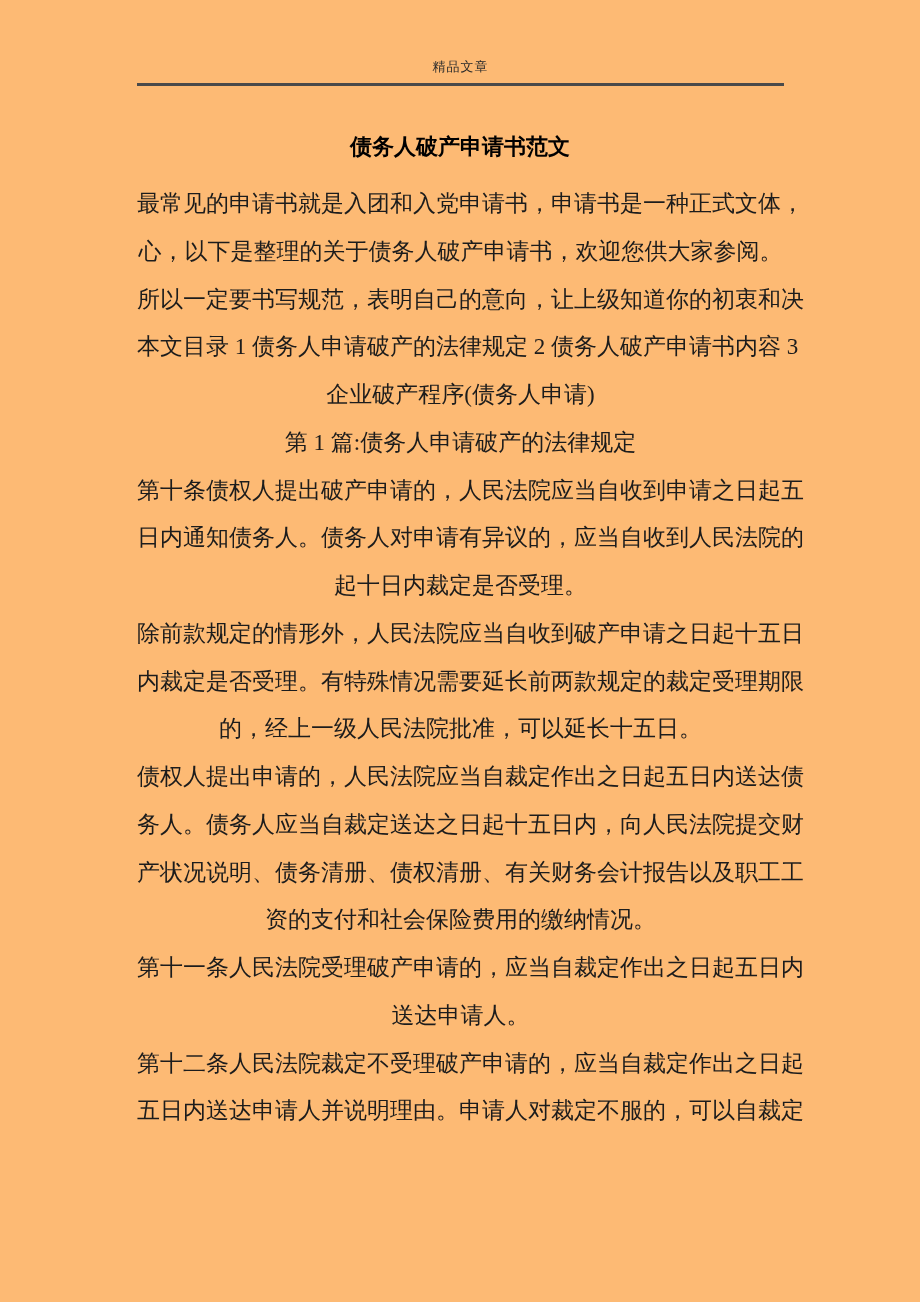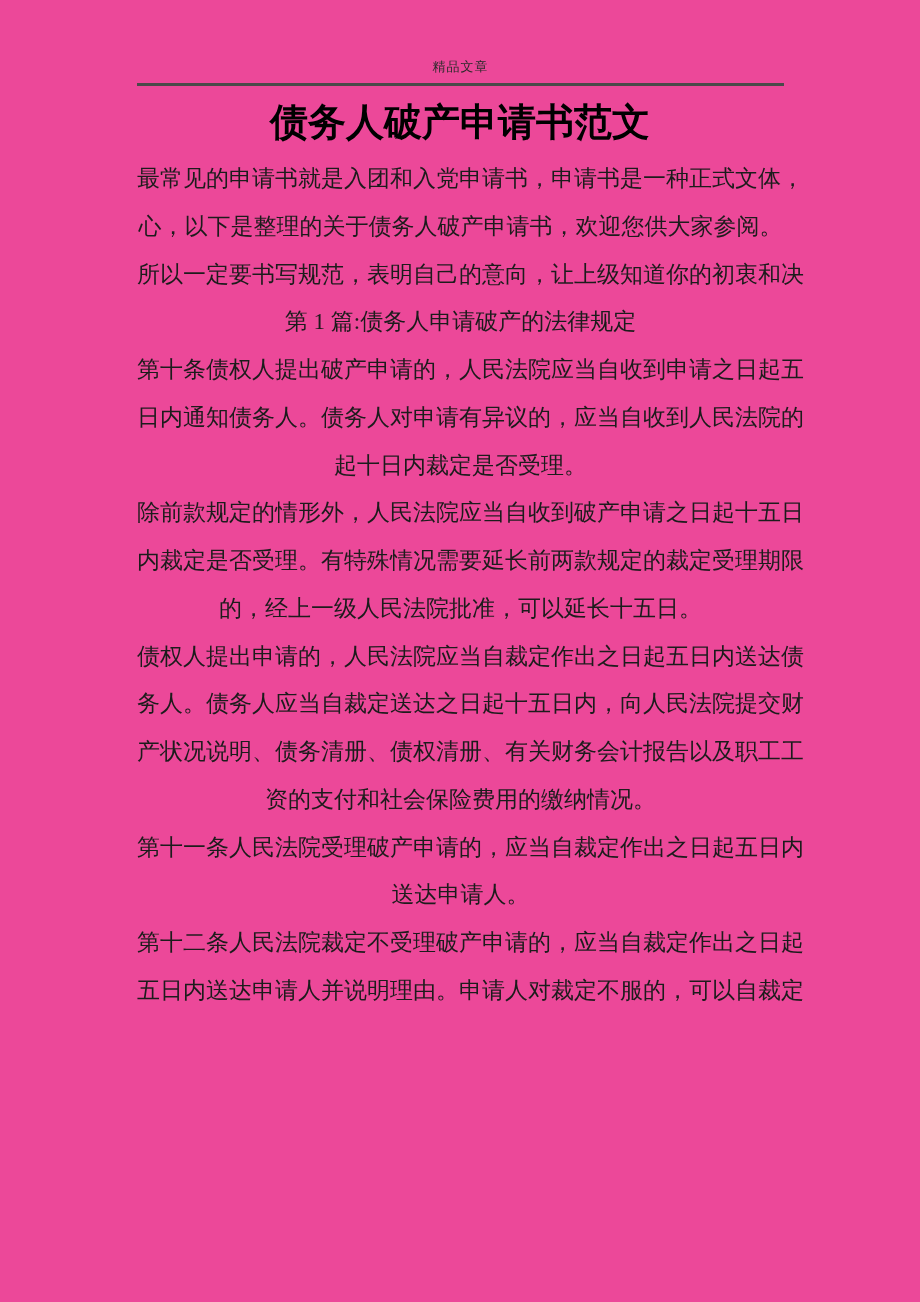--- a/index.html
+++ b/index.html
@@ -4,39 +4,39 @@
 <style>
   html, body {
     margin: 0;
     padding: 0;
     background: #ffffff;
   }
   .page {
     position: relative;
     width: 920px;
     height: 1302px;
-    background: #ec4899;
+    background: #fdba74;
     overflow: hidden;
     font-family: "Liberation Serif", "DejaVu Serif", serif;
   }
   .header {
     margin: 0 136px 0 137px;
     padding-top: 57px;
     padding-bottom: 7px;
     border-bottom: 3px solid #4a4a4a;
     text-align: center;
     font-size: 13px;
     line-height: 19px;
     letter-spacing: 1px;
     color: #2b2b2b;
   }
   .title {
-    margin: 14px 137px 0 137px;
+    margin: 39px 137px 0 137px;
     text-align: center;
-    font-size: 38px;
+    font-size: 22px;
     line-height: 44px;
     font-weight: bold;
     color: #000000;
   }
   .doc-body {
     margin: 11px 136px 0 137px;
     font-size: 23px;
     color: #1c1c1c;
   }
   .para {
@@ -58,20 +58,24 @@
     <span>精品文章</span>
   </div>
   <h1 class="title">债务人破产申请书范文</h1>
   <div class="doc-body">
       <div class="para">
         <div class="line">最常见的申请书就是入团和入党申请书，申请书是一种正式文体，</div>
         <div class="line">心，以下是整理的关于债务人破产申请书，欢迎您供大家参阅。</div>
         <div class="line">所以一定要书写规范，表明自己的意向，让上级知道你的初衷和决</div>
       </div>
       <div class="para">
+        <div class="line">本文目录 1 债务人申请破产的法律规定 2 债务人破产申请书内容 3</div>
+        <div class="line">企业破产程序(债务人申请)</div>
+      </div>
+      <div class="para">
         <div class="line">第 1 篇:债务人申请破产的法律规定</div>
       </div>
       <div class="para">
         <div class="line">第十条债权人提出破产申请的，人民法院应当自收到申请之日起五</div>
         <div class="line">日内通知债务人。债务人对申请有异议的，应当自收到人民法院的</div>
         <div class="line">起十日内裁定是否受理。</div>
       </div>
       <div class="para">
         <div class="line">除前款规定的情形外，人民法院应当自收到破产申请之日起十五日</div>
         <div class="line">内裁定是否受理。有特殊情况需要延长前两款规定的裁定受理期限</div>

